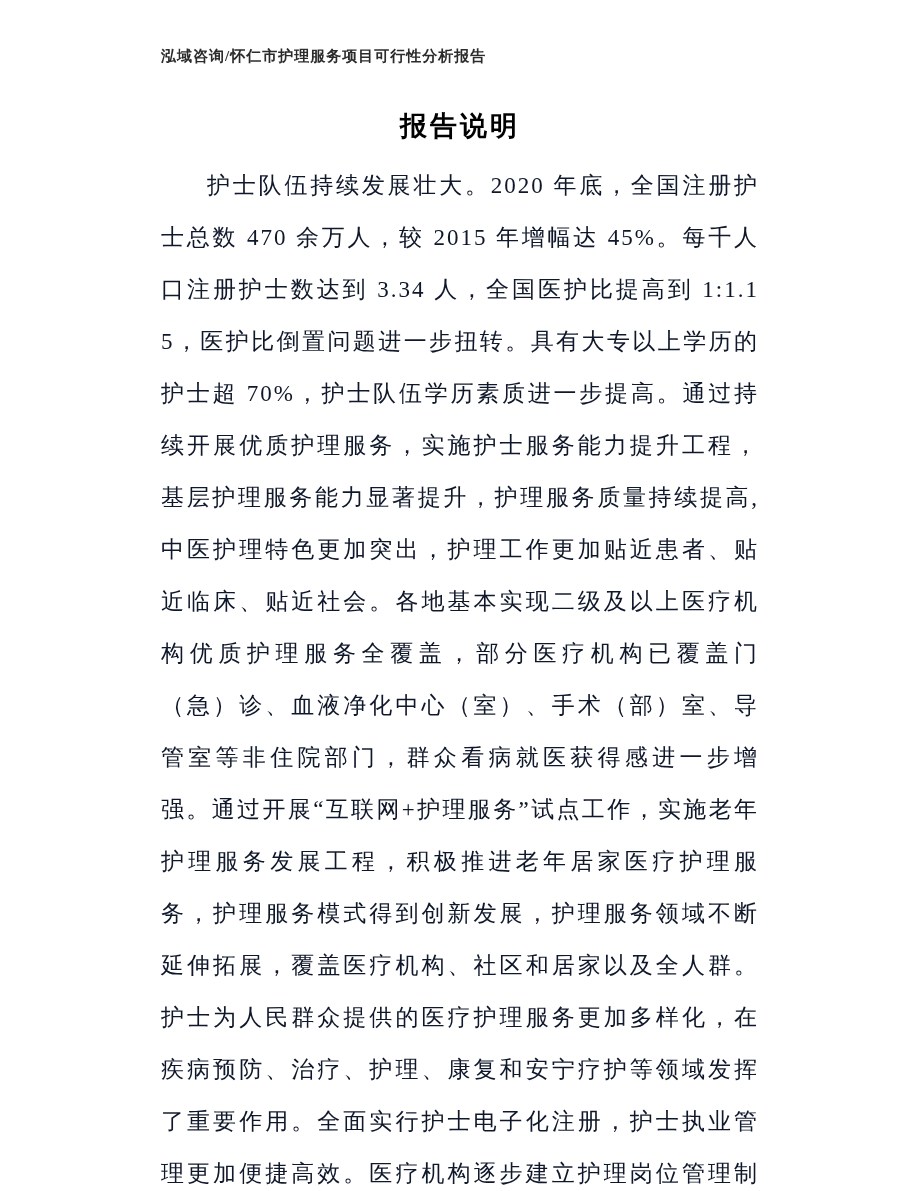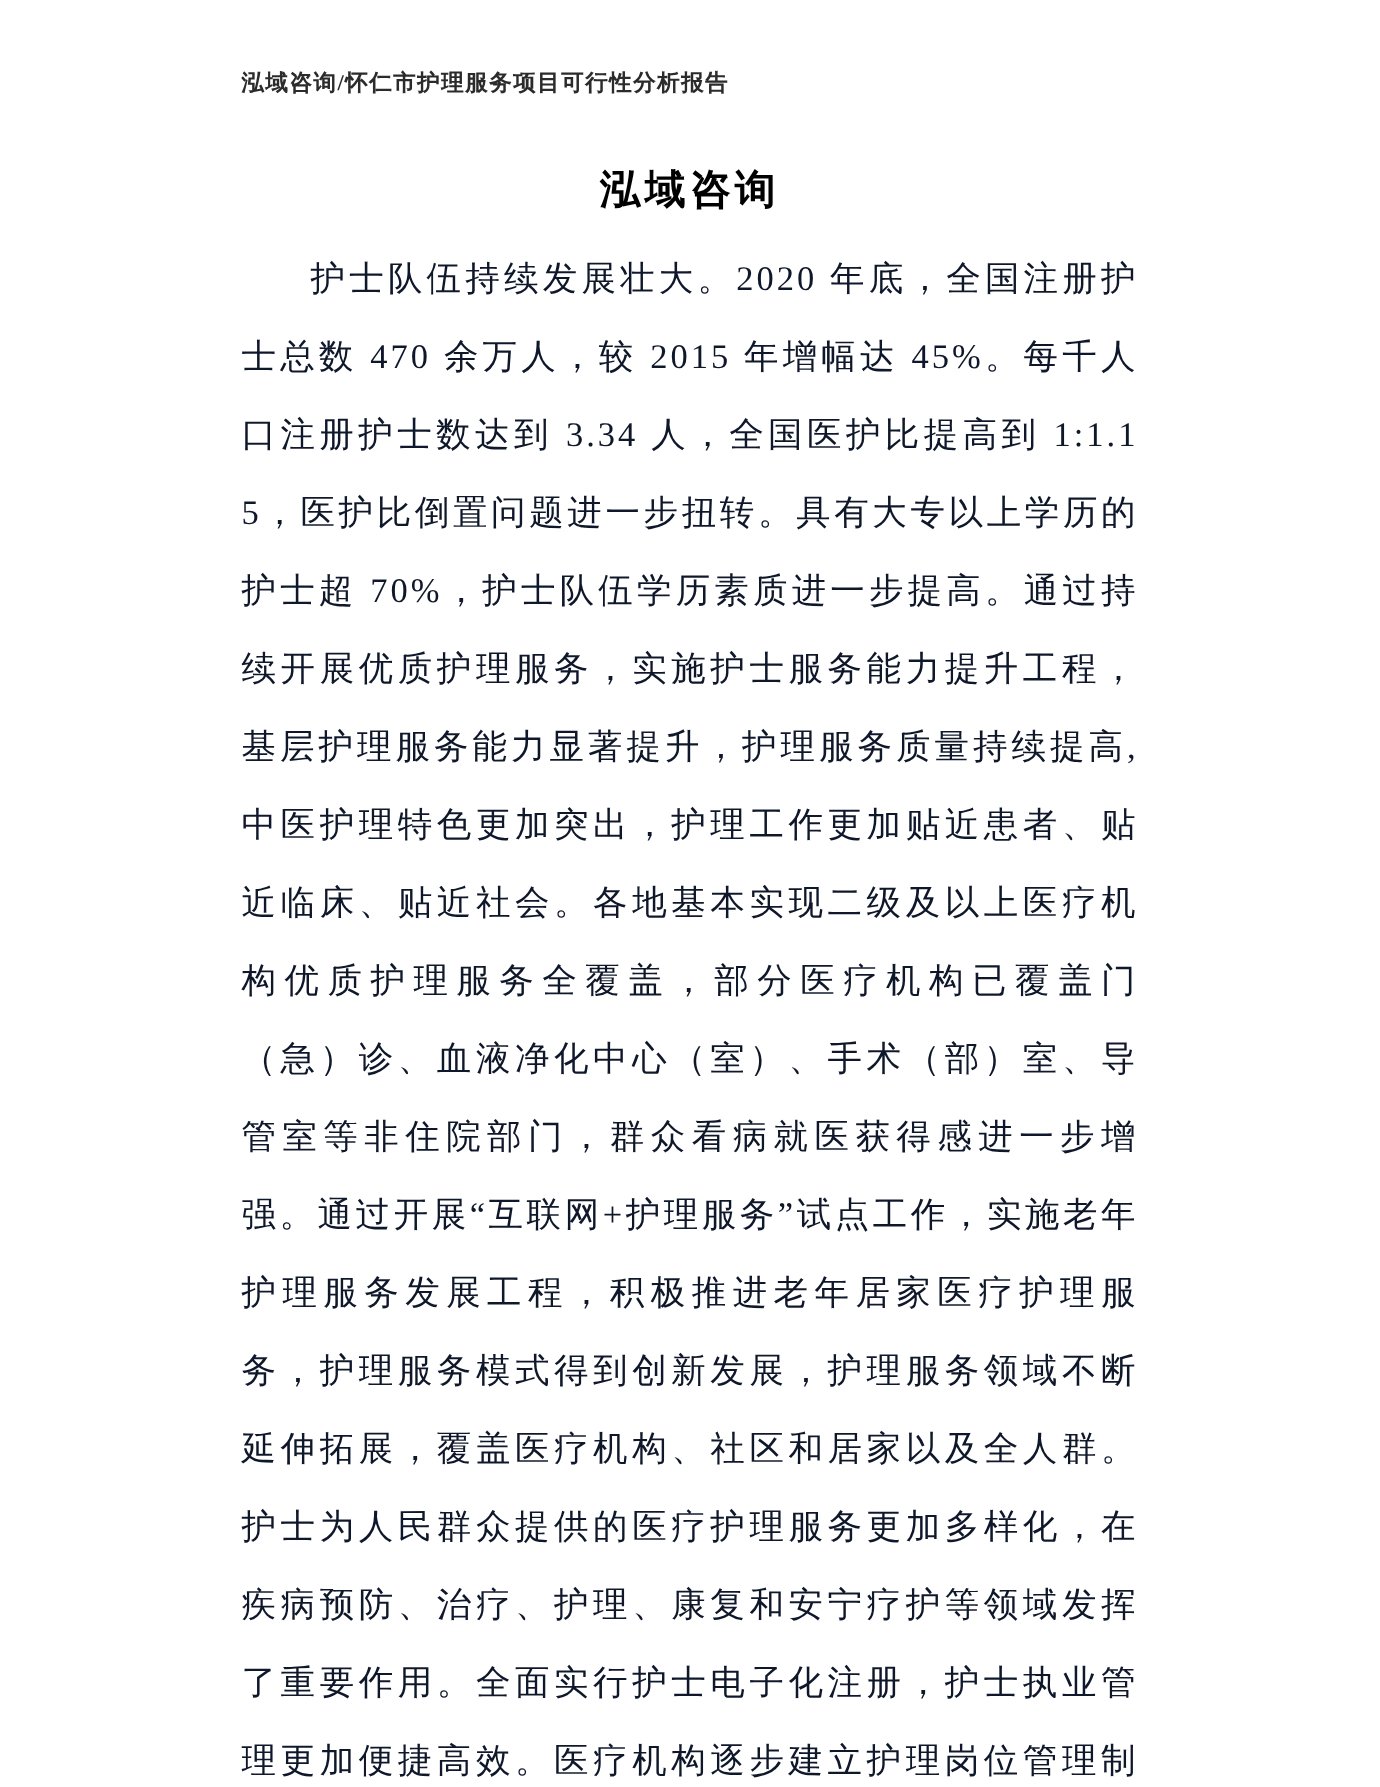--- a/index.html
+++ b/index.html
@@ -46,16 +46,16 @@
       color: #0f172a;
       word-break: break-all;
     }
   </style>
 </head>
 <body>
 
 <div class="page">
   <div class="doc-header">泓域咨询/怀仁市护理服务项目可行性分析报告</div>
 
-  <h1 class="doc-title">泓域咨询</h1>
+  <h1 class="doc-title">报告说明</h1>
 
   <p class="doc-body">护士队伍持续发展壮大。2020 年底，全国注册护士总数 470 余万人，较 2015 年增幅达 45%。每千人口注册护士数达到 3.34 人，全国医护比提高到 1:1.15，医护比倒置问题进一步扭转。具有大专以上学历的护士超 70%，护士队伍学历素质进一步提高。通过持续开展优质护理服务，实施护士服务能力提升工程，基层护理服务能力显著提升，护理服务质量持续提高,中医护理特色更加突出，护理工作更加贴近患者、贴近临床、贴近社会。各地基本实现二级及以上医疗机构优质护理服务全覆盖，部分医疗机构已覆盖门（急）诊、血液净化中心（室）、手术（部）室、导管室等非住院部门，群众看病就医获得感进一步增强。通过开展“互联网+护理服务”试点工作，实施老年护理服务发展工程，积极推进老年居家医疗护理服务，护理服务模式得到创新发展，护理服务领域不断延伸拓展，覆盖医疗机构、社区和居家以及全人群。护士为人民群众提供的医疗护理服务更加多样化，在疾病预防、治疗、护理、康复和安宁疗护等领域发挥了重要作用。全面实行护士电子化注册，护士执业管理更加便捷高效。医疗机构逐步建立护理岗位管理制度，实施基于护理岗位的护士人力配置、培训、考核等，逐步实现护士同岗同薪同待遇，多劳多得，优绩优酬，充分调动护士积极性。</p>
 </div>
 
 </body></html>

